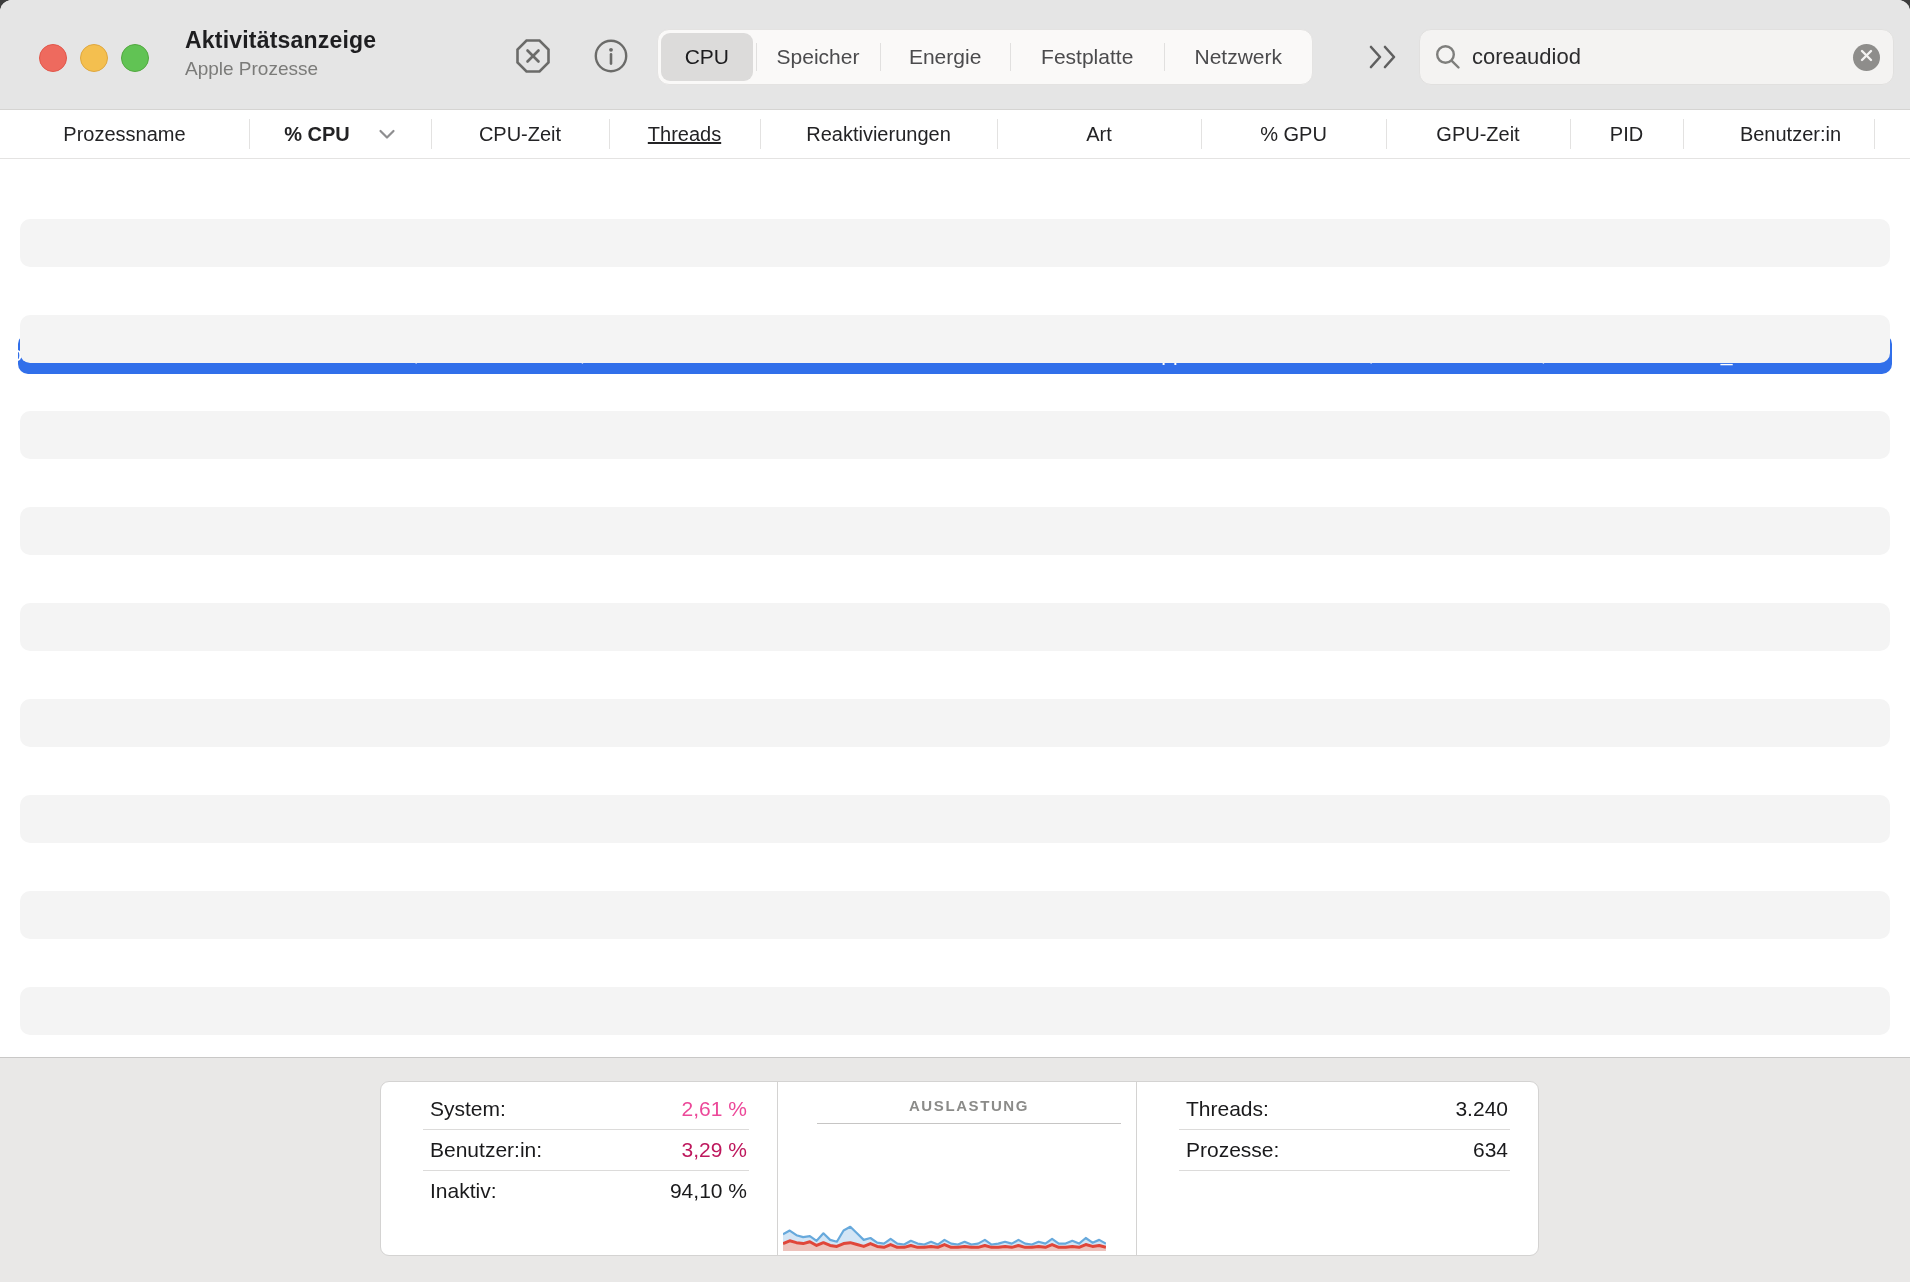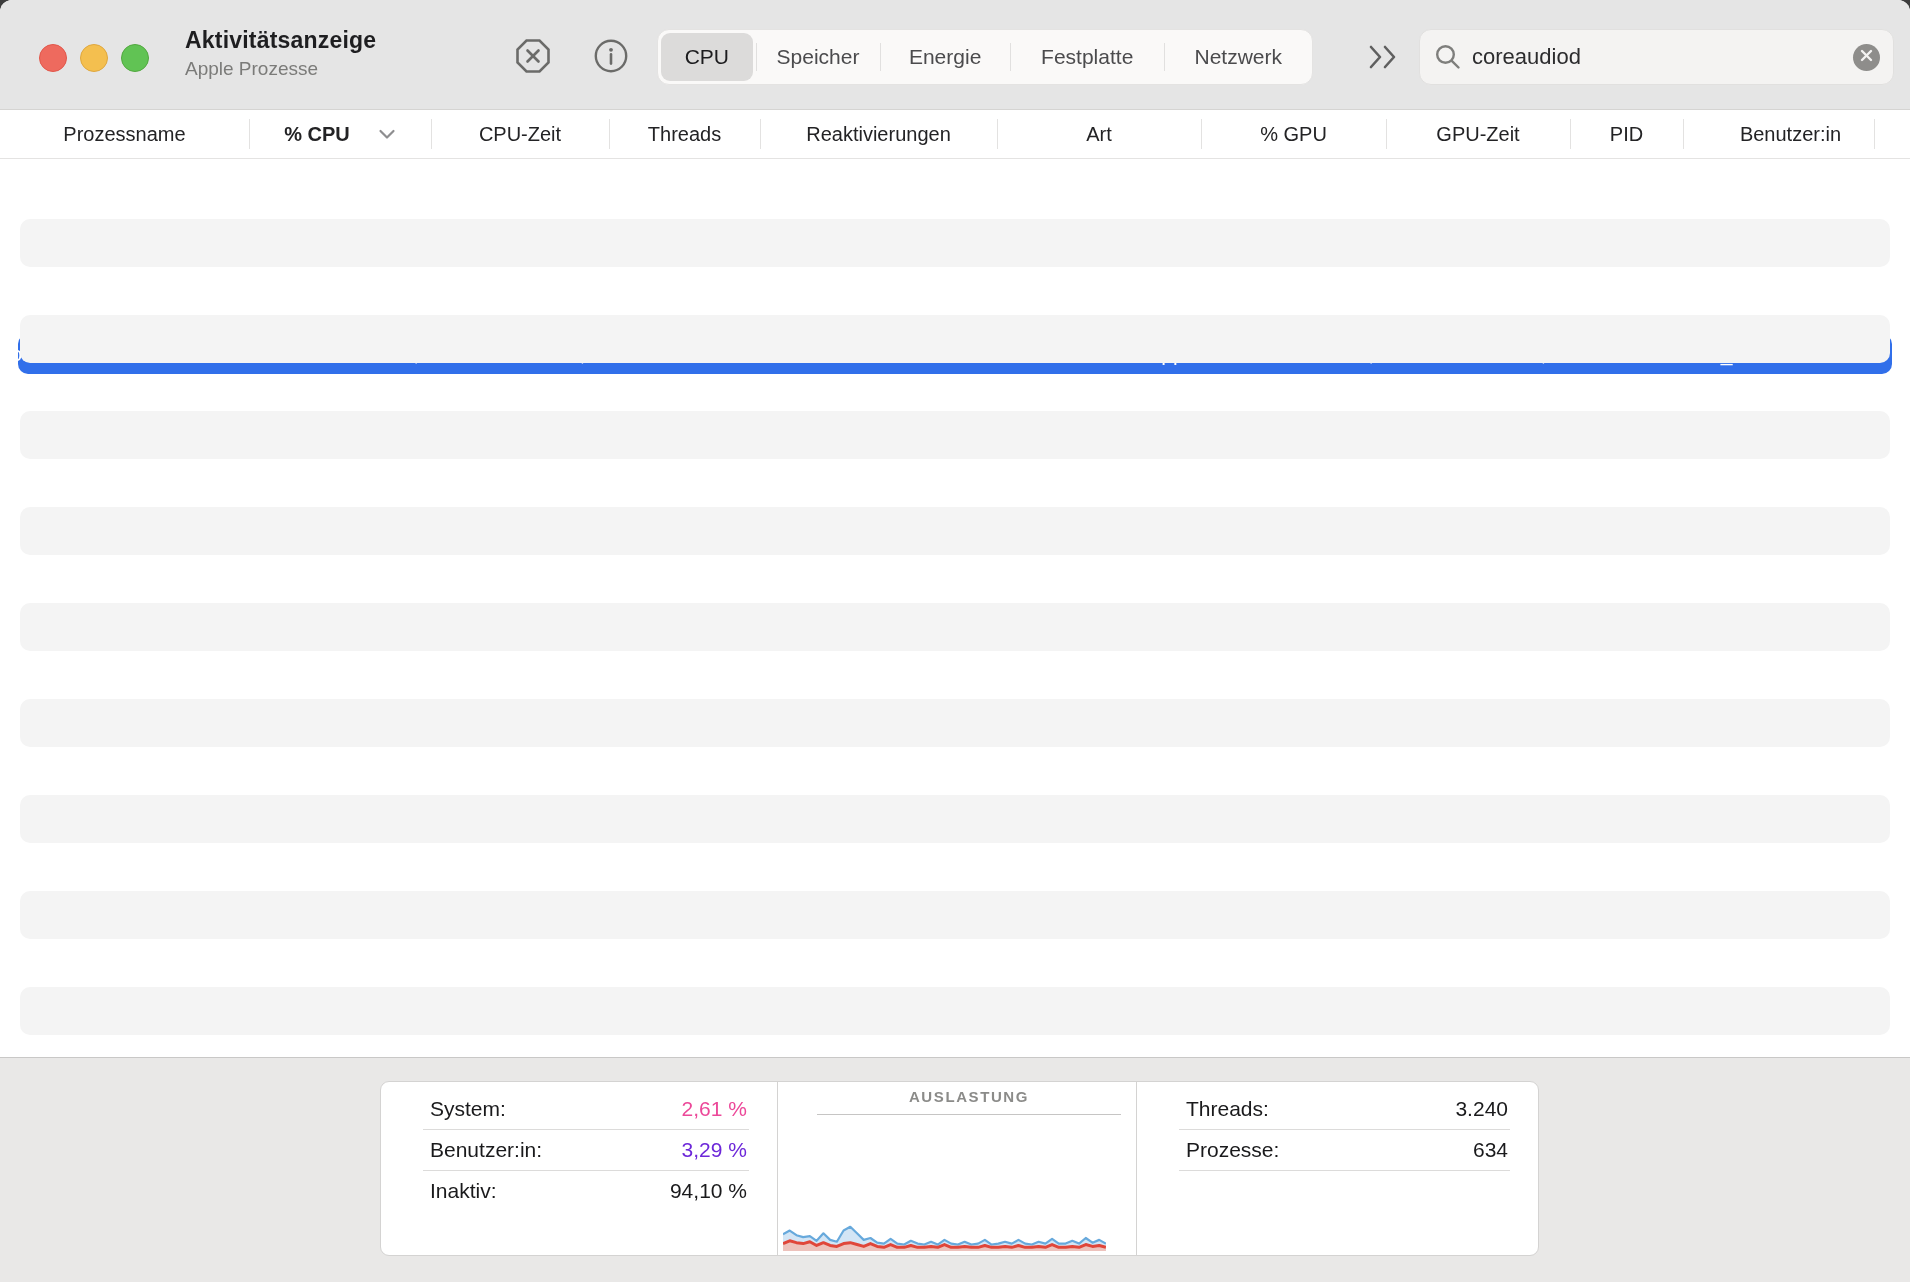--- a/index.html
+++ b/index.html
@@ -64,21 +64,21 @@
          border:1px solid #d4d3d2;border-radius:9px;display:flex;box-sizing:content-box;}
   .section{position:relative;box-sizing:border-box;padding-left:24px;}
   .section.mid,.section.right{border-left:1px solid #d4d3d2;}
   .section.left{width:396px;}
   .section.mid{width:359px;}
   .section.right{width:402px;}
   .stat-rows{padding-top:7px;}
   .stat-row{height:40px;display:flex;align-items:center;justify-content:space-between;
             padding:0 30px 0 25px;font-size:21px;color:#1a1a1c;}
   .stat-sep{height:1px;background:#dcdbda;margin:0 28px 0 18px;}
-  .usage-title{margin-top:6px;text-align:center;font-size:15px;font-weight:bold;
+  .usage-title{margin-top:15px;text-align:center;font-size:15px;font-weight:bold;
                letter-spacing:1.6px;color:#8b8b89;}
   .usage-sep{height:1px;background:#c6c5c4;margin:9px 15px 0 15px;}
   .usage-chart{position:absolute;left:5px;right:8px;bottom:3px;height:56px;}
 </style>
 </head>
 <body>
 
 <div class="stage">
   <div class="window">
 
@@ -169,21 +169,21 @@
           <span class="hlabel">% CPU</span>
           <span class="sort-icon">
             <svg width="18" height="11" viewBox="0 0 18 11" fill="none">
               <polyline points="2.5,2 9,8.5 15.5,2" stroke="#8e8e90" stroke-width="2.2" fill="none" stroke-linecap="round" stroke-linejoin="round"></polyline>
             </svg>
           </span>
         </div>
         <div class="hcell" style="width: 178px;">
           <span class="hlabel">CPU-Zeit</span>
         </div>
-        <div class="hcell" style="width: 151px;">
+        <div class="hcell" style="width: 151px; text-decoration: underline;">
           <span class="hlabel">Threads</span>
         </div>
         <div class="hcell" style="width: 237px;">
           <span class="hlabel">Reaktivierungen</span>
         </div>
         <div class="hcell" style="width: 204px;">
           <span class="hlabel">Art</span>
         </div>
         <div class="hcell" style="width: 185px;">
           <span class="hlabel">% GPU</span>
@@ -243,21 +243,21 @@
       <div class="panel">
         <div class="section left">
           <div class="stat-rows" id="leftstats">
               <div class="stat-row">
                 <span>System:</span>
                 <span style="color: #ec4899;">2,61 %</span>
               </div>
               <div class="stat-sep"></div>
               <div class="stat-row">
                 <span>Benutzer:in:</span>
-                <span style="color: #6d28d9;">3,29 %</span>
+                <span style="color: #be185d;">3,29 %</span>
               </div>
               <div class="stat-sep"></div>
               <div class="stat-row">
                 <span>Inaktiv:</span>
                 <span style="color: rgb(26, 26, 28);">94,10 %</span>
               </div>
             </div>
         </div>
         <div class="section mid">
           <div class="usage-title">AUSLASTUNG</div>

